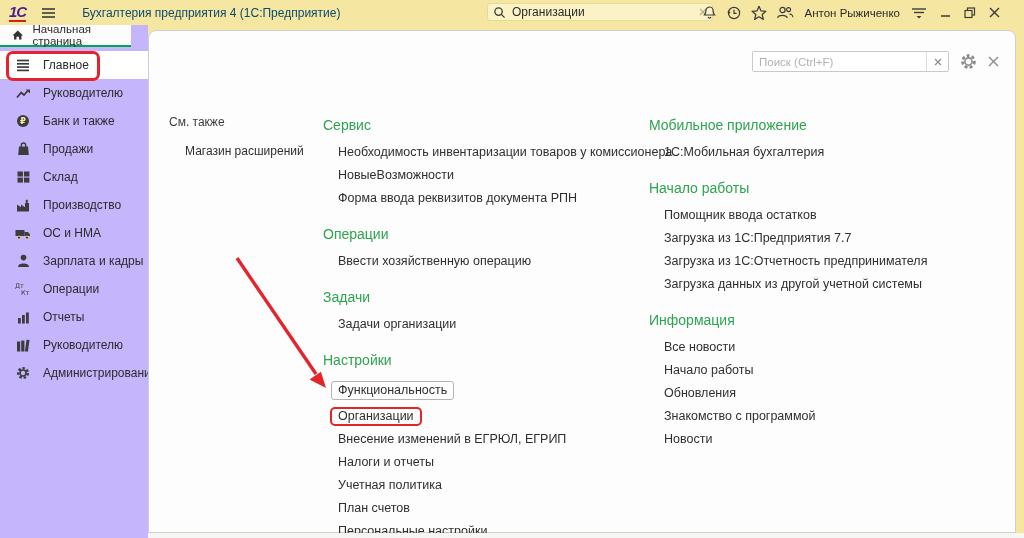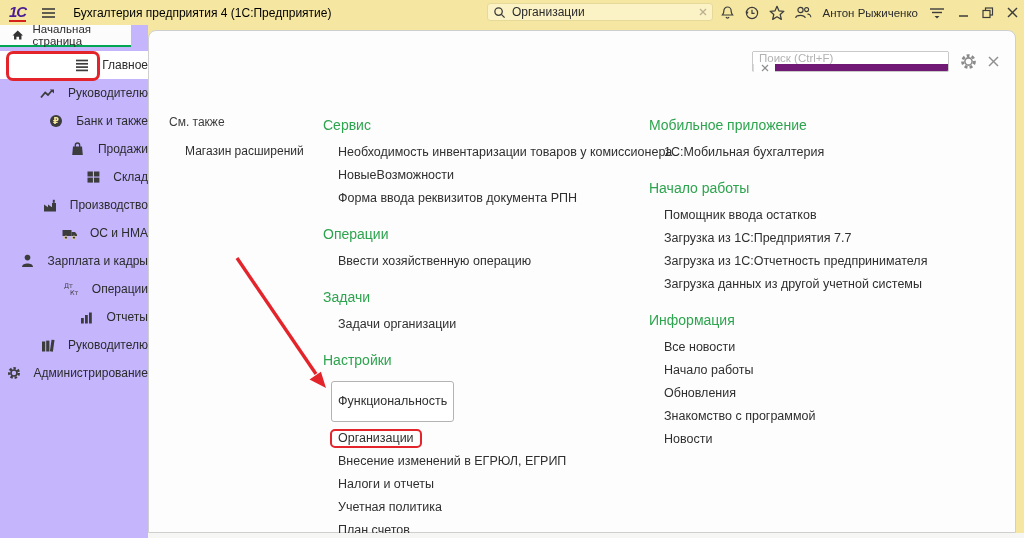--- a/index.html
+++ b/index.html
@@ -3,58 +3,58 @@
 <meta charset="utf-8">
 <style>
   html,body{margin:0;padding:0;}
   body{font-family:"Liberation Sans","DejaVu Sans",sans-serif;}
   .app{position:relative;width:1024px;height:538px;background:#F5E7A1;overflow:hidden;}
 
   
   .titlebar{position:absolute;left:0;top:0;width:1024px;height:25px;display:flex;align-items:center;}
   .logo{margin-left:9px;font-size:15px;font-weight:bold;font-style:italic;color:#4c1d95;letter-spacing:-1px;line-height:1;border-bottom:2px solid #D6221C;padding-bottom:1px;}
   .tb-burger{margin-left:15px;display:flex;align-items:center;cursor:pointer;}
-  .tb-title{margin-left:17px;font-size:12px;color:#000000;white-space:nowrap;}
+  .tb-title{margin-left:26px;font-size:12px;color:#0c4a6e;white-space:nowrap;}
   .tb-search{position:absolute;left:487px;top:3px;width:226px;height:18px;background:#FBF3C6;border:1px solid #E6DA9B;border-radius:3px;display:flex;align-items:center;padding:0 5px;box-sizing:border-box;}
   .tb-search input{flex:1;border:0;background:transparent;font-size:12px;color:#2B2B2B;margin-left:4px;outline:none;font-family:inherit;}
-  .tb-icons{position:absolute;right:6px;top:0;height:25px;display:flex;align-items:center;gap:9px;}
+  .tb-icons{position:absolute;right:24px;top:0;height:25px;display:flex;align-items:center;gap:9px;}
   .tb-icons .ibtn{display:flex;align-items:center;justify-content:center;cursor:pointer;background:none;border:0;padding:0;}
   .tb-user{font-size:11.5px;color:#2B2B2B;white-space:nowrap;margin:0 2px;cursor:pointer;}
   .winctl{margin-left:4px;}
 
   
   .sidebar{position:absolute;left:0;top:25px;bottom:0;width:148px;background:#c4b5fd;}
   .tab-home{width:131px;height:22px;background:#FCFCFC;border-bottom:2px solid #00A651;display:flex;align-items:center;gap:9px;padding-left:12px;box-sizing:border-box;font-size:11.5px;color:#2B2B2B;cursor:pointer;}
   .nav-list{list-style:none;margin:4px 0 0;padding:0;}
-  .nav-list li{position:relative;height:28px;display:flex;align-items:center;gap:12px;padding-left:15px;font-size:12px;color:#2B2B2B;cursor:pointer;white-space:nowrap;justify-content:flex-end;}
+  .nav-list li{position:relative;height:28px;display:flex;align-items:center;gap:12px;padding-left:15px;font-size:12px;color:#2B2B2B;cursor:pointer;white-space:nowrap;}
   .nav-list li.selected{background:#FFFFFF;}
   .nav-list .nicon{width:16px;display:flex;justify-content:center;flex:0 0 16px;}
   .ann-main{position:absolute;left:6px;top:0px;width:88px;height:24px;border:3px solid #E3242B;border-radius:7px;pointer-events:none;z-index:6;}
 
   
   .panel{position:absolute;left:148px;top:30px;width:868px;height:503px;background:#FDFDFD;border:1px solid #CFCFCF;border-radius:8px 8px 0 0;box-sizing:border-box;}
   .bottom-strip{position:absolute;left:148px;right:0;bottom:0;height:5px;background:#F6F6F4;}
 
   .panel-toolbar{position:absolute;top:20px;right:16px;display:flex;align-items:center;gap:11px;}
-  .psearch{display:flex;align-items:stretch;border:1px solid #C9C9C9;border-radius:2px;background:#701a75;height:21px;width:197px;box-sizing:border-box;flex-direction:column;}
+  .psearch{display:flex;align-items:stretch;border:1px solid #C9C9C9;border-radius:2px;background:#bef264;height:21px;width:197px;box-sizing:border-box;}
   .psearch input{flex:1;border:0;outline:none;padding:0 6px;font-size:11.5px;color:#333;font-family:inherit;}
   .psearch input::placeholder{color:#B2B2B2;}
   .psearch .clear{width:21px;border-left:1px solid #DCDCDC;display:flex;align-items:center;justify-content:center;cursor:pointer;background:#FFF;}
   .tool{background:none;border:0;padding:0;display:flex;align-items:center;cursor:pointer;}
 
   .col1{position:absolute;left:20px;top:84px;font-size:12px;color:#3C3C3C;}
   .see-item{margin:15px 0 0 16px;color:#2F2F2F;cursor:pointer;}
   .col2{position:absolute;left:174px;top:82px;width:330px;}
   .col3{position:absolute;left:500px;top:82px;width:390px;}
   .sect{margin-bottom:21px;}
   .sect h3{margin:4px 0 13px;font-size:14px;font-weight:400;color:#2DA44E;}
   .sect ul{list-style:none;margin:0;padding:0 0 0 15px;}
   .sect li{margin-bottom:10px;font-size:12.5px;line-height:13px;color:#2F2F2F;cursor:pointer;white-space:nowrap;}
   .sect li.tight{margin-bottom:7px;}
-  .gray-box{display:inline-block;border:1px solid #B3B3B3;border-radius:3px;padding:13px 6px;margin-left:-7px;background:#FFF;}
+  .gray-box{display:inline-block;border:1px solid #B3B3B3;border-radius:3px;padding:2px 6px;margin-left:-7px;background:#FFF;}
   .red-box{display:inline-block;border:2px solid #E3242B;border-radius:5px;padding:1px 6px;margin-left:-8px;}
 
   .arrow-overlay{position:absolute;left:0;top:0;width:1024px;height:538px;pointer-events:none;z-index:5;}
 
   svg{display:block;}
 </style>
 </head>
 <body>
 
 <div class="app">

